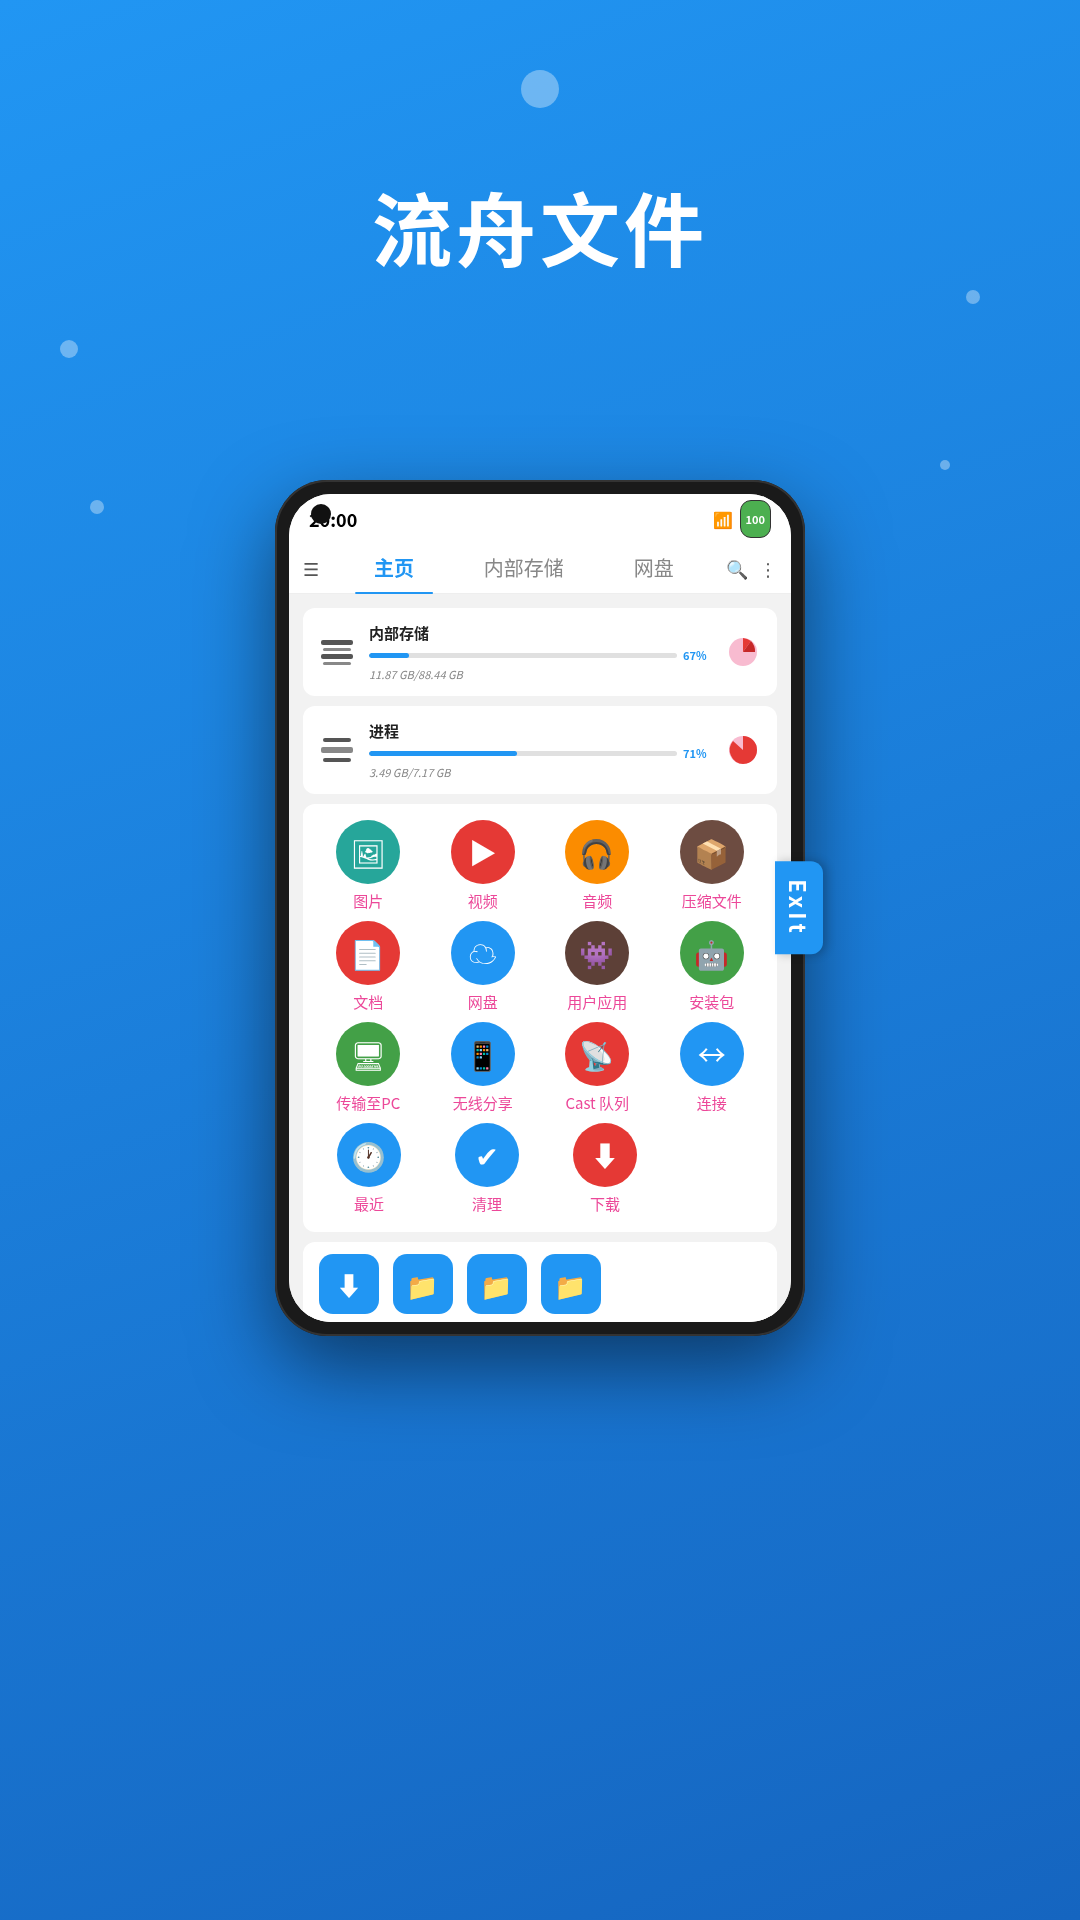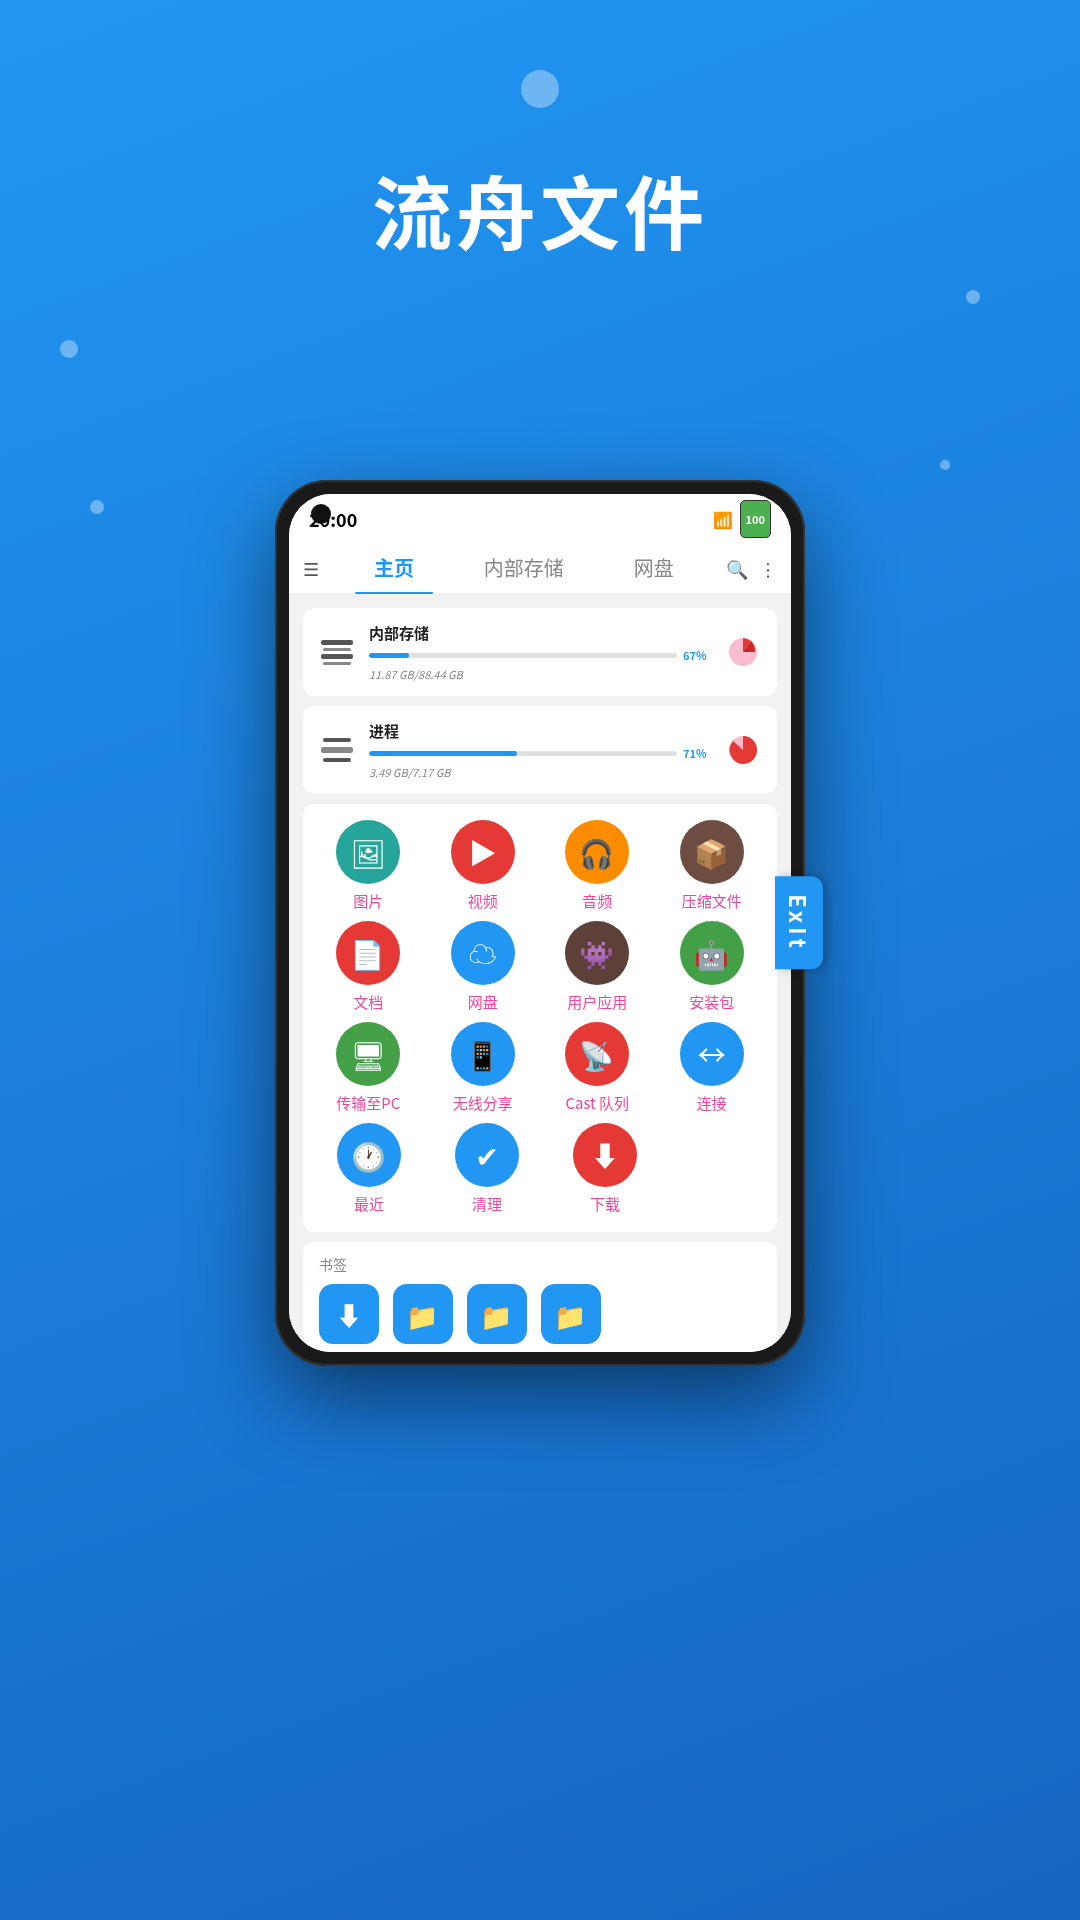--- a/index.html
+++ b/index.html
@@ -16,21 +16,21 @@
     
     .dot {
       position: absolute;
       border-radius: 50%;
       background: rgba(255,255,255,0.35);
     }
 
     
     .header-area {
       position: absolute;
-      top: 60px;
+      top: 77px;
       left: 0; right: 0;
       text-align: center;
     }
     .dot-top {
       width: 38px; height: 38px;
       top: 70px; left: 50%; transform: translateX(-50%);
     }
     .app-title {
       font-size: 80px;
       font-weight: 700;
@@ -97,21 +97,21 @@
     .wifi-icon {
       font-size: 16px;
       color: #000;
     }
     .battery-badge {
       background: #4CAF50;
       color: #fff;
       font-size: 11px;
       font-weight: 700;
       padding: 10px 5px;
-      border-radius: 5px;
+      border-radius: 11px;
       border: 1.5px solid #333;
     }
     .camera-notch {
       position: absolute;
       top: 10px;
       left: 22px;
       width: 20px;
       height: 20px;
       background: #111;
       border-radius: 50%;
@@ -479,21 +479,20 @@
               <span class="grid-label">清理</span>
             </div>
             <div class="grid-item">
               <div class="grid-circle" style="background:#e53935;">⬇</div>
               <span class="grid-label">下载</span>
             </div>
           </div>
         </div>
 
         <div class="bookmark-section">
-          <div class="bookmark-title">书签</div>
           <div class="bookmark-row">
             <div class="bookmark-item" style="background:#2196F3;">⬇</div>
             <div class="bookmark-item" style="background:#2196F3;">📁</div>
             <div class="bookmark-item" style="background:#2196F3;">📁</div>
             <div class="bookmark-item" style="background:#2196F3;">📁</div>
           </div>
         </div>
 
       </div>
     </div>

